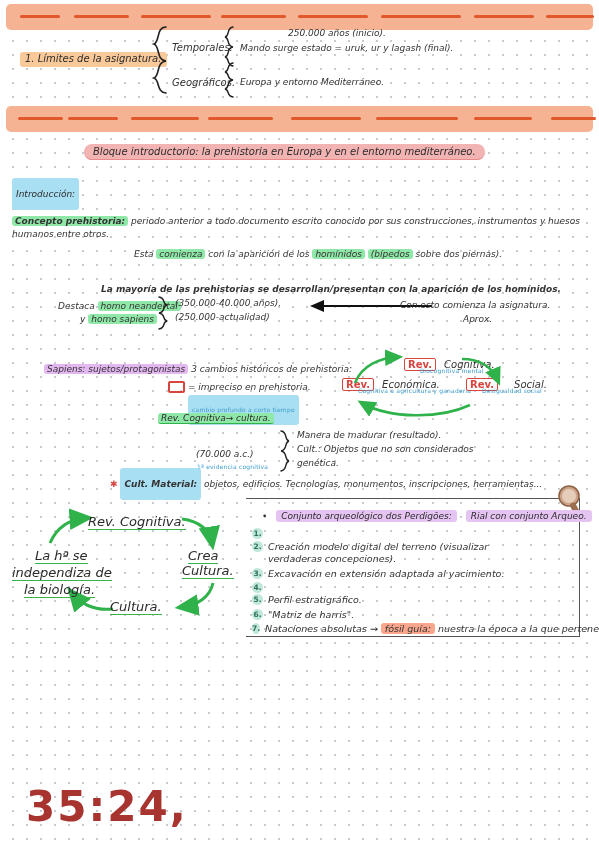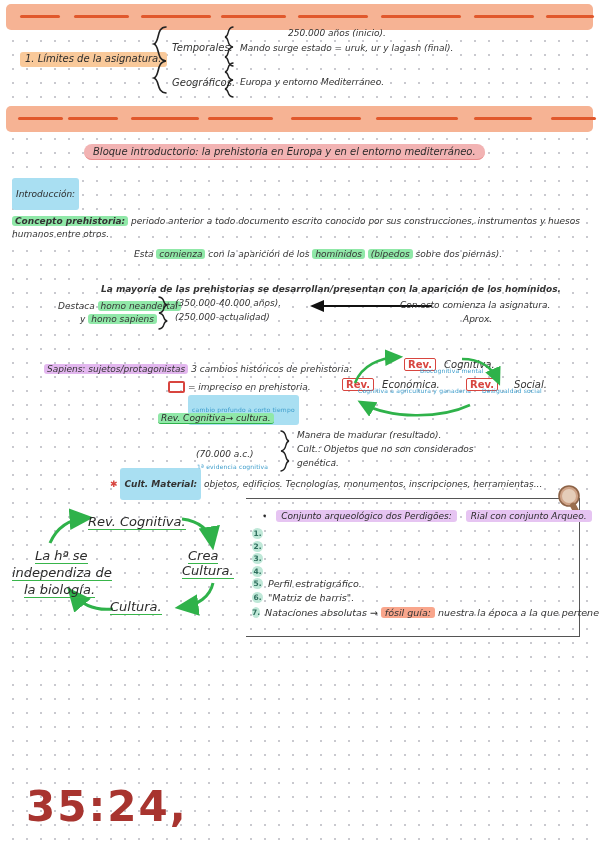--- a/index.html
+++ b/index.html
@@ -271,23 +271,25 @@
   <span class="hl-lilac hw" style="margin-left:6px;">Rial con conjunto Arqueo.</span>
   <span class="redstar" style="margin-left:4px;">✚</span>
 </div>
 
 <div style="position:absolute;left:252px;top:528px;width:320px;">
   <div class="listrow">
     <span class="numbadge">1.</span>
   </div>
   <div class="listrow">
     <span class="numbadge">2.</span>
+    <span class="txt ink" style="white-space:normal;max-width:265px;">Creación modelo digital del terreno (visualizar verdaderas concepciones).</span>
   </div>
   <div class="listrow">
     <span class="numbadge">3.</span>
+    <span class="txt ink">Excavación en extensión adaptada al yacimiento.</span>
   </div>
   <div class="listrow">
     <span class="numbadge">4.</span>
   </div>
   <div class="listrow">
     <span class="numbadge">5.</span>
     <span class="txt ink">Perfil estratigráfico.</span>
   </div>
   <div class="listrow">
     <span class="numbadge">6.</span>

